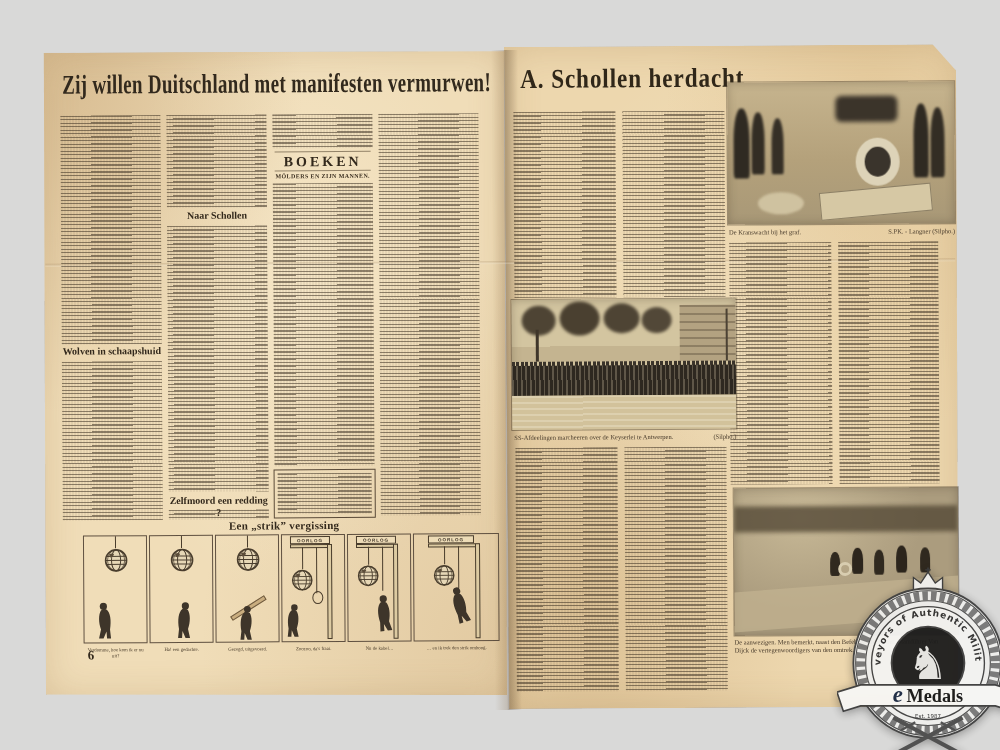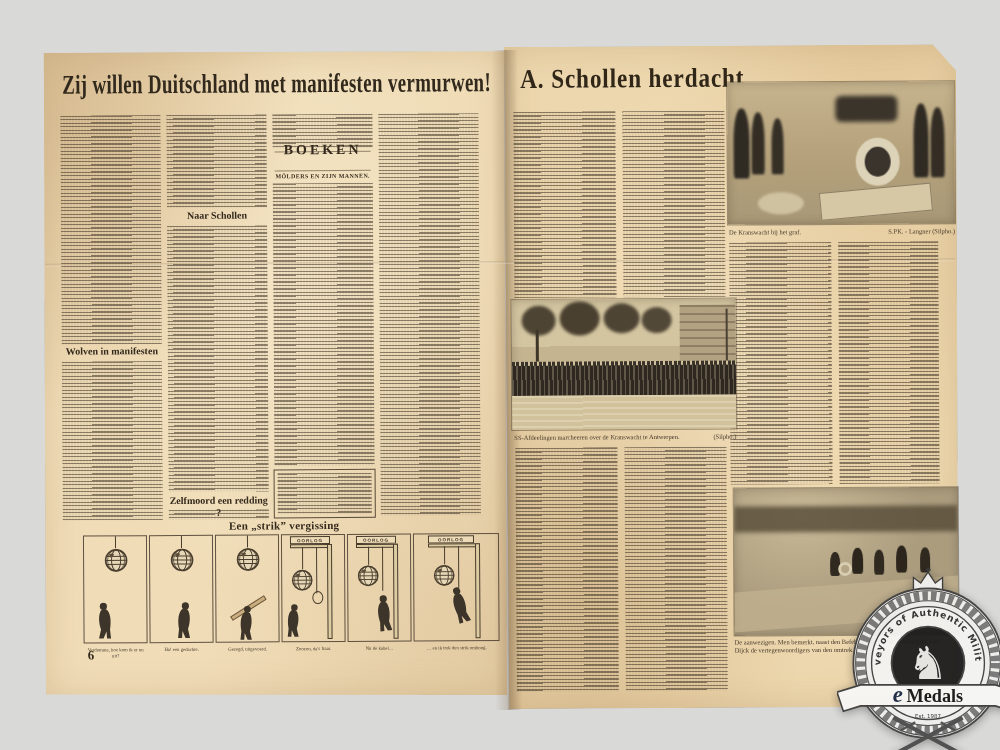--- a/index.html
+++ b/index.html
@@ -96,32 +96,32 @@
 <div class="stage">
   <div class="paper">
     <div class="page pageL"></div>
     <div class="page pageR"></div>
     <div class="seam"></div>
     <div class="crease"></div>
 
     <h1 class="hlL">Zij willen Duitschland met manifesten vermurwen!</h1>
 
     <div class="gk" style="left:18px;top:63px;width:100px;height:229px"></div>
-    <div class="subhd" style="left:18px;top:293px">Wolven in manifesten</div>
+    <div class="subhd" style="left:18px;top:293px">Wolven in schaapshuid</div>
     <div class="gk" style="left:18px;top:309px;width:100px;height:159px"></div>
 
     <div class="gk" style="left:124px;top:63px;width:100px;height:93px"></div>
     <div class="subhd" style="left:124px;top:158px">Naar Schollen</div>
     <div class="gk" style="left:124px;top:174px;width:100px;height:266px"></div>
     <div class="subhd" style="left:124px;top:443px">Zelfmoord een redding ?</div>
     <div class="gk" style="left:124px;top:458px;width:100px;height:10px"></div>
 
     <div class="gk" style="left:230px;top:63px;width:100px;height:34px"></div>
     <div class="rule" style="left:232px;top:100px;width:96px"></div>
-    <div class="boekenT" style="left:230px;top:91px">BOEKEN</div>
+    <div class="boekenT" style="left:230px;top:103px">BOEKEN</div>
     <div class="rule" style="left:232px;top:119px;width:96px"></div>
     <div class="boekenS" style="left:230px;top:122px">MÖLDERS EN ZIJN MANNEN.</div>
     <div class="gk" style="left:230px;top:132px;width:100px;height:283px"></div>
     <div class="box" style="left:229px;top:418px;width:100px;height:47px">
       <div class="gk" style="left:3px;top:3px;right:3px;bottom:3px"></div>
     </div>
 
     <div class="gk" style="left:336px;top:63px;width:100px;height:402px"></div>
 
     <div class="comicT" style="left:184px;top:468px">Een „strik” vergissing</div>
@@ -235,21 +235,21 @@
       <i class="pb" style="left:92px;top:4px;width:36px;height:30px;background:#4e4434;border-radius:50%;filter:blur(1.5px)"></i>
       <i class="pb" style="left:130px;top:8px;width:30px;height:26px;background:#52структ4838;background:#524838;border-radius:50%;filter:blur(1.5px)"></i>
       <i class="pb" style="left:24px;top:30px;width:3px;height:32px;background:#3f362a"></i>
       <i class="pb" style="left:168px;top:6px;width:56px;height:58px;background:#b3a281;background-image:repeating-linear-gradient(180deg,rgba(72,60,44,.35) 0 2px,transparent 2px 8px)"></i>
       <i class="pb" style="left:214px;top:10px;width:2px;height:60px;background:#4c4234"></i>
       <i class="pb" style="left:0;top:62px;width:224px;height:6px;background:repeating-linear-gradient(90deg,#3a332a 0 3px,#d0c19c 3px 4.5px)"></i>
       <i class="pb" style="left:0;top:66px;width:224px;height:30px;background:#2e2820;background-image:repeating-linear-gradient(90deg,rgba(210,195,165,.30) 0 1.5px,transparent 1.5px 4.5px)"></i>
       <i class="pb" style="left:0;top:96px;width:224px;height:34px;background:#d2c29b;background-image:repeating-linear-gradient(180deg,rgba(255,250,235,.25) 0 2px,transparent 2px 6px)"></i>
     </div>
     <div class="capRow" style="left:470px;top:384px;width:222px">
-      <span>SS-Afdeelingen marcheeren over de Kranswacht te Antwerpen.</span>
+      <span>SS-Afdeelingen marcheeren over de Keyserlei te Antwerpen.</span>
       <span>(Silpho.)</span>
     </div>
 
     <div class="gk" style="left:471px;top:398px;width:102px;height:244px"></div>
     <div class="gk" style="left:580px;top:398px;width:102px;height:244px"></div>
 
     <div class="photo" style="left:689px;top:440px;width:224px;height:147px;background:radial-gradient(at 30% 20%,#c7b896,transparent 55%),#ab9c7e">
       <i class="pb" style="left:0;top:18px;width:224px;height:26px;background:#544936;opacity:.8;filter:blur(2px)"></i>
       <i class="pb" style="left:0;top:96px;width:224px;height:40px;background:#c3b391;opacity:.7;transform:skewY(-4deg)"></i>
       <i class="pb" style="left:96px;top:64px;width:10px;height:24px;background:#30291f;border-radius:45% 45% 20% 20%;filter:blur(.4px)"></i>

